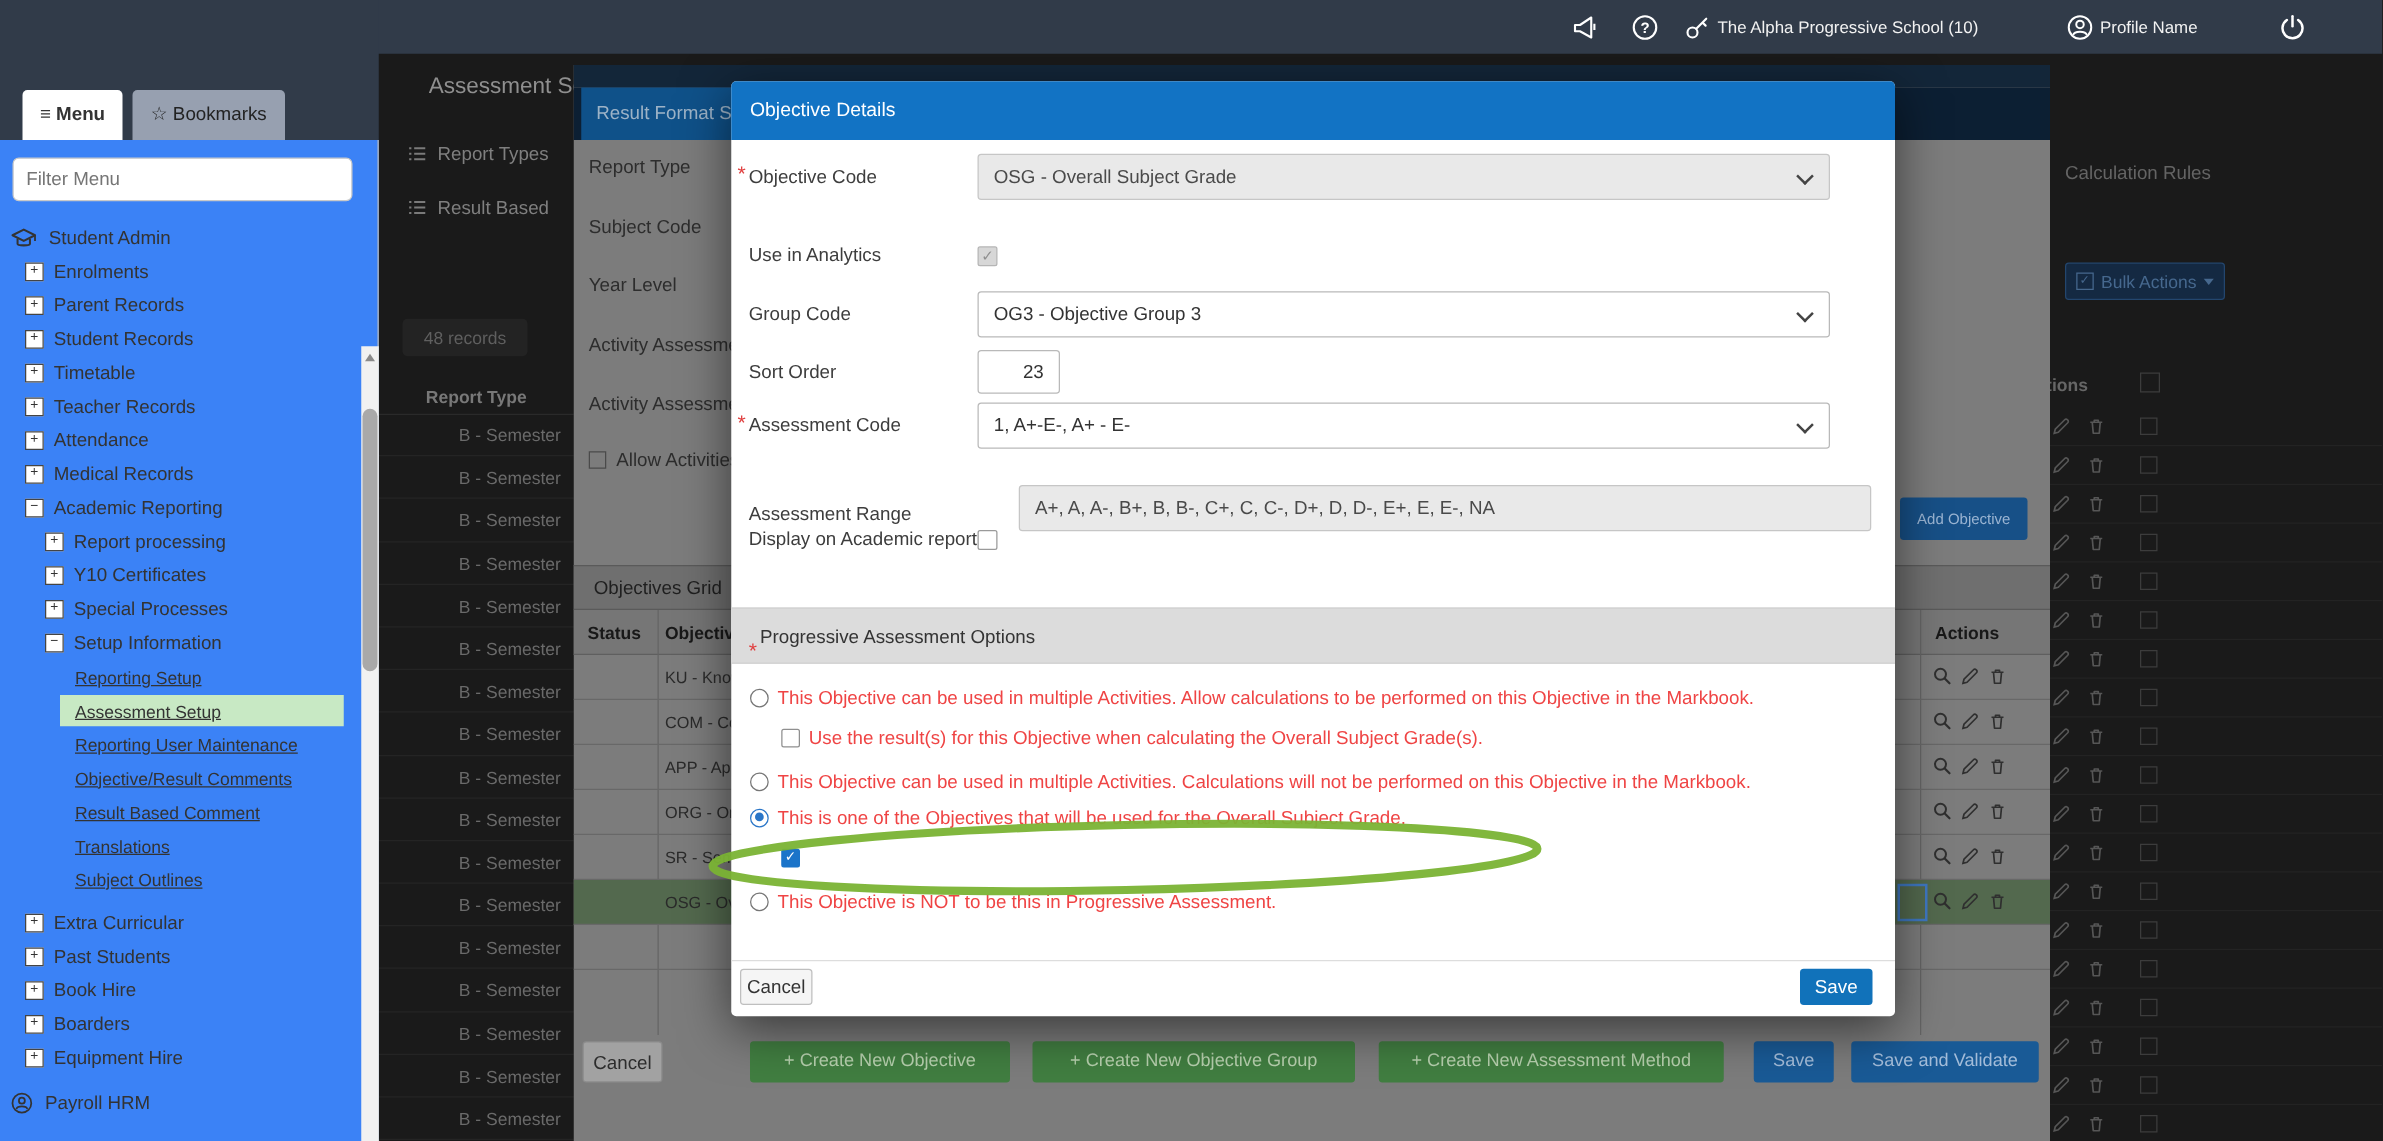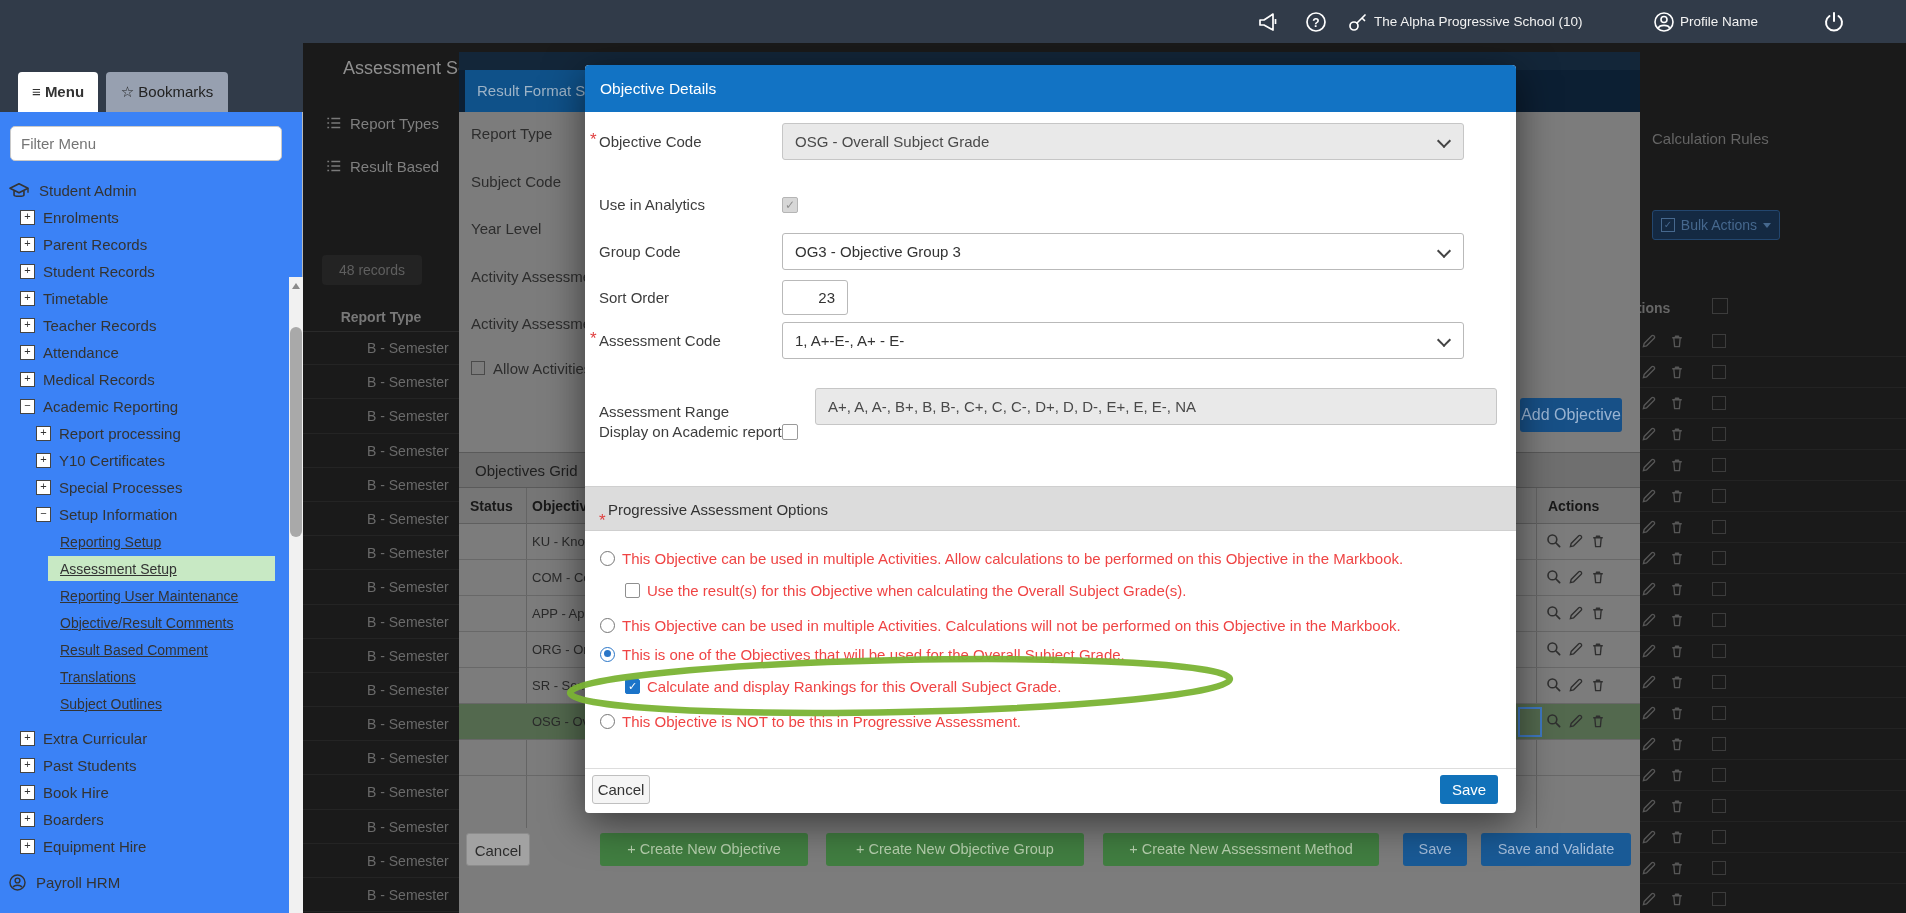--- a/index.html
+++ b/index.html
@@ -86,21 +86,21 @@
   .grid-head .c3{position:absolute;left:1089px;top:10px;}
   .gsep1{position:absolute;left:67px;top:436px;width:1px;height:340px;background:#646464;}
   .gsep2{position:absolute;left:1077px;top:436px;width:1px;height:340px;background:#646464;}
   .grid-rows{position:absolute;left:0;top:472px;width:100%;}
   .grow{position:relative;height:36px;border-bottom:1px solid #686868;box-sizing:border-box;}
   .grow .txt{position:absolute;left:73px;top:10px;font-size:13px;color:#2a2a2a;white-space:nowrap;}
   .grow.green{background:#53694e;}
   .grow .ai{position:absolute;top:9px;}
   .bluebox{position:absolute;left:1059px;top:655px;width:24px;height:30px;border:2px solid #3f78c2;box-sizing:border-box;}
   .addobj{position:absolute;left:1061px;top:346px;width:102px;height:34px;background:#175087;border-radius:3px;
-          color:#9ab4d2;font-size:16px;text-align:center;line-height:34px;}
+          color:#9ab4d2;font-size:12px;text-align:center;line-height:34px;}
   .pfbtn{position:absolute;top:781px;height:33px;border-radius:3px;font-size:14.5px;text-align:center;line-height:33px;box-sizing:border-box;}
   .pfbtn.gray{background:#a2a2a2;border:1px solid #8c8c8c;color:#2c2c2c;font-size:15px;}
   .pfbtn.green{background:#417e41;color:#b7d0ae;}
   .pfbtn.blue{background:#195a96;color:#a3bcd9;}
 
   
   .modal{position:absolute;left:585px;top:65px;width:931px;height:748px;background:#fff;border-radius:4px;z-index:10;
          box-shadow:0 10px 40px rgba(0,0,0,.55);}
   .m-head{position:absolute;left:0;top:0;width:100%;height:47px;background:#1273c4;border-radius:4px 4px 0 0;
           color:#fff;font-size:15.5px;line-height:47px;padding-left:15px;box-sizing:border-box;}
@@ -663,21 +663,20 @@
         <div class="opt" style="top: 551px; left: 15px;">
           <span class="radio"></span>
           <span class="olbl">This Objective can be used in multiple Activities. Calculations will not be performed on this Objective in the Markbook.</span>
         </div>
         <div class="opt" style="top: 580px; left: 15px;">
           <span class="radio sel"></span>
           <span class="olbl">This is one of the Objectives that will be used for the Overall Subject Grade.</span>
         </div>
         <div class="opt" style="top: 612px; left: 40px;">
           <span class="cb2 on">✓</span>
-          <span class="olbl">Calculate and display Rankings for this Overall Subject Grade.</span>
         </div>
         <div class="opt" style="top: 647px; left: 15px;">
           <span class="radio"></span>
           <span class="olbl">This Objective is NOT to be this in Progressive Assessment.</span>
         </div>
       </div>
     <div class="m-footline"></div>
     <div class="m-cancel">Cancel</div>
     <div class="m-save">Save</div>
   </div>

